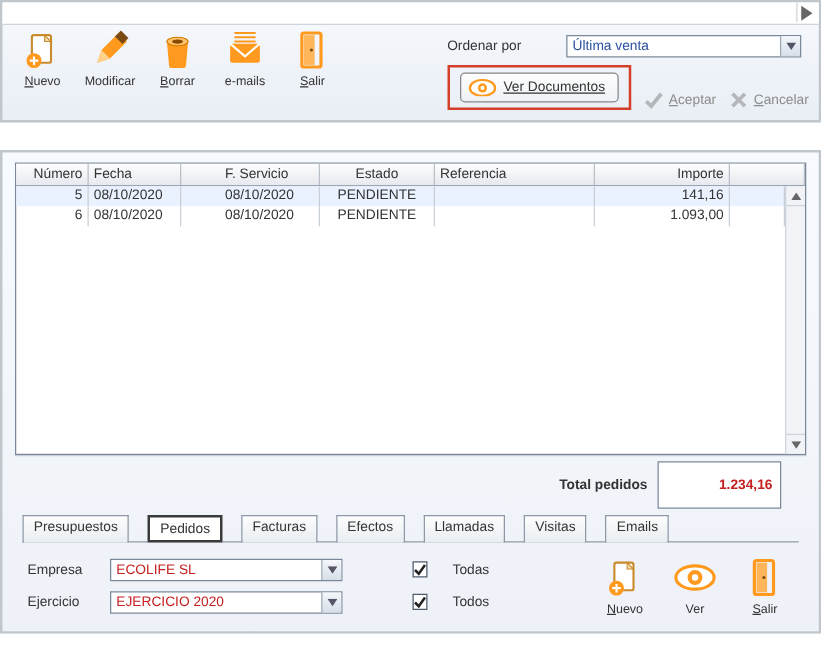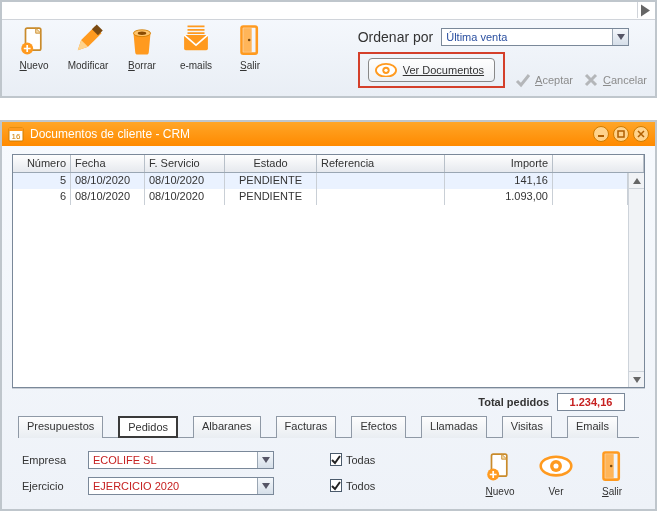--- a/index.html
+++ b/index.html
@@ -12,22 +12,22 @@
 
   .toolbar { display: flex; align-items: flex-start; padding: 2px 8px 0 8px; height: 78px; }
   .tb-group { display: flex; gap: 6px; }
   .tb-btn { width: 48px; text-align: center; font-size: 10px; color:#333; cursor:pointer; }
   .tb-btn .ic { width: 36px; height: 36px; margin: 0 auto 2px; display:flex;align-items:center;justify-content:center; }
   .tb-btn .ic svg { width: 34px; height: 34px; }
   .tb-btn span.lbl u { text-decoration: underline; }
 
   .order-area { margin-left: auto; padding-top: 6px; }
   .order-row { display:flex; align-items:center; gap:8px; margin-bottom: 6px; }
-  .order-row label { font-size: 14px; }
-  .order-select { width: 188px; height: 18px; border:1px solid #7a8899; background:#fff; font-size:11px; color:#2a4fa0; padding-left:4px; position:relative; display:flex;align-items:center; }
+  .order-row label { font-size: 11px; }
+  .order-select { width: 188px; height: 18px; border:1px solid #7a8899; background:#fff; font-size:11px; color:#2a4fa0; padding-left:4px; position:relative; display:flex;align-items:center;margin-left:28px; }
   .order-select .dd { position:absolute; right:0; top:0; width:16px; height:100%; background:linear-gradient(#f4f7fb,#d6dfe9); border-left:1px solid #9aa6b3; display:flex;align-items:center;justify-content:center; }
 
   .verdoc-row { display:flex; align-items:flex-end; gap:10px; }
   .verdoc-wrap { border:2px solid #d43f2a; padding:4px 8px; display:flex; align-items:center; }
   .verdoc-btn { border:1px solid #888; border-radius:4px; background:linear-gradient(#fefefe,#eef1f5); padding:3px 10px 3px 6px; display:flex; align-items:center; gap:6px; font-size:11px; cursor:pointer; }
   .verdoc-btn .eye-ic { width:22px;height:16px;display:flex;align-items:center;justify-content:center; }
   .gray-link { display:flex;align-items:center;gap:4px;color:#8c8c8c;font-size:11px;cursor:pointer; }
   .gray-link svg { width:16px;height:16px;opacity:.55; }
 
   
@@ -42,43 +42,43 @@
   .inner { padding: 8px 10px 4px 10px; }
   .grid-shell { border:1px solid #7a8899; background:#fff; height: 234px; position:relative; }
   .grid-head { display:flex; background:linear-gradient(#fefefe,#e6e9ee); border-bottom:1px solid #9aa6b3; height:18px; font-size:11px; }
   .gh { border-right:1px solid #b8c0c9; padding:2px 4px; overflow:hidden; white-space:nowrap; }
   .grid-body { position:absolute; top:18px; left:0; right:16px; bottom:0; overflow:hidden; }
   .grid-row { display:flex; height:16px; font-size:11px; }
   .grid-row.sel { background:#eaf2ff; }
   .gc { border-right:1px solid #c9cfd6; border-bottom:0; padding:1px 4px; overflow:hidden; white-space:nowrap; }
   .col-num { width:58px; text-align:right; }
   .col-fec { width:74px; }
-  .col-fse { width:80px; }
+  .col-fse { width:80px;margin-left:31px; }
   .col-est { width:92px;text-align:center; }
   .col-ref { width:128px; }
   .col-imp { width:108px; text-align:right; }
   .col-rest { flex:1; }
   .vscroll { position:absolute; top:18px; right:0; width:16px; bottom:0; background:#f1f3f6; border-left:1px solid #cdd3da; }
   .vscroll .up, .vscroll .dn { height:16px; display:flex;align-items:center;justify-content:center; color:#555; border-bottom:1px solid #cdd3da;}
   .vscroll .dn { position:absolute; bottom:0;left:0;right:0; border-top:1px solid #cdd3da; border-bottom:0;}
 
   .truler { height:1px; background:#c8ced6; margin-top:0; }
 
   .totals { display:flex; justify-content:flex-end; align-items:center; gap:8px; padding:4px 20px 4px 0; font-size:11px; }
-  .totals .val { border:1px solid #7a8899; width:68px; text-align:center; padding:2px 6px; color:#c62121; font-weight:bold; background:#fff; }
+  .totals .val { border:1px solid #7a8899; width:99px; text-align:right; padding:12px 6px; color:#c62121; font-weight:bold; background:#fff; }
 
   .tabs { display:flex; gap:13px; padding:0 6px; font-size:11px; }
   .tab { border:1px solid #8f99a6; border-bottom:0; background:linear-gradient(#fdfdfd,#e9edf2); padding:3px 8px; margin-right:2px; cursor:pointer; position:relative; top:1px; }
   .tab.active { border:2px solid #3a3a3a; background:#fff; font-weight:normal; }
   .tabsheet { border-top:1px solid #8f99a6; margin:0 6px; padding:10px 4px 4px 4px; display:flex; align-items:center; }
 
   .form-left { display:grid; grid-template-columns:58px 192px 64px; row-gap:8px; column-gap:8px; align-items:center; font-size:11px; }
   .cb-like { width:186px; height:18px; border:1px solid #7a8899; background:#fff; color:#c62121; padding-left:4px; display:flex; align-items:center; position:relative; }
   .cb-like .dd { position:absolute; right:0; top:0; width:16px; height:100%; background:linear-gradient(#f4f7fb,#d6dfe9); border-left:1px solid #9aa6b3; display:flex;align-items:center;justify-content:center; }
-  .chk-wrap { display:flex;align-items:flex-end;gap:4px;padding-left:42px; }
+  .chk-wrap { display:flex;align-items:flex-end;gap:20px;padding-left:42px; }
   .chk { width:13px;height:13px;border:1px solid #4a5a6b; background:#fff; display:flex;align-items:center;justify-content:center; }
   .chk svg { width:10px;height:10px; }
 
   .bottom-actions { margin-left:auto; display:flex; gap:10px; }
   .ba { width:46px; text-align:center; font-size:10px; cursor:pointer; }
   .ba .ic { width:36px;height:36px;margin:0 auto 2px;display:flex;align-items:center;justify-content:center; }
   .ba .ic svg { width:34px;height:34px; }
 
 </style>
 </head>
@@ -191,47 +191,20 @@
           <span><u>C</u>ancelar</span>
         </div>
       </div>
     </div>
   </div>
 </div>
 
 <div class="gap"></div>
 
 <div class="crm-window">
-  <div class="crm-title">
-    <span class="title-ic">
-      <svg viewBox="0 0 16 16">
-          <rect x="1" y="2" width="14" height="13" rx="1" fill="#fff" stroke="#cf7c00"></rect>
-          <rect x="1" y="2" width="14" height="3" fill="#ff9a1f"></rect>
-          <text x="8" y="13" font-size="8" text-anchor="middle" fill="#cf7c00">16</text>
-        </svg>
-    </span>
-    <span class="title-text">Documentos de cliente - CRM</span>
-    <div class="win-btns">
-      <div class="win-btn">
-          <svg width="8" height="8" viewBox="0 0 8 8">
-            <rect x="1" y="5" width="6" height="2" fill="#b05e00"></rect>
-          </svg>
-        </div>
-      <div class="win-btn">
-          <svg width="8" height="8" viewBox="0 0 8 8">
-            <rect x="1" y="1" width="6" height="6" fill="none" stroke="#b05e00" stroke-width="1.5"></rect>
-          </svg>
-        </div>
-      <div class="win-btn">
-          <svg width="8" height="8" viewBox="0 0 8 8">
-            <path d="M1 1l6 6M7 1L1 7" stroke="#b05e00" stroke-width="1.5"></path>
-          </svg>
-        </div>
-    </div>
-  </div>
 
   <div class="inner">
 
     <div class="grid-shell">
       <div class="grid-head">
         <div class="gh col-num">Número</div>
         <div class="gh col-fec">Fecha</div>
         <div class="gh col-fse">F. Servicio</div>
         <div class="gh col-est">Estado</div>
         <div class="gh col-ref">Referencia</div>
@@ -274,21 +247,20 @@
     <div class="truler"></div>
 
     <div class="totals">
       <span style="font-weight:bold;margin-left:31px;">Total pedidos</span>
       <span class="val">1.234,16</span>
     </div>
 
     <div class="tabs">
       <div class="tab">Presupuestos</div>
       <div class="tab active">Pedidos</div>
-      <div class="tab">Albaranes</div>
       <div class="tab">Facturas</div>
       <div class="tab">Efectos</div>
       <div class="tab">Llamadas</div>
       <div class="tab">Visitas</div>
       <div class="tab">Emails</div>
     </div>
 
     <div class="tabsheet">
       <div class="form-left">
         <label>Empresa</label>

